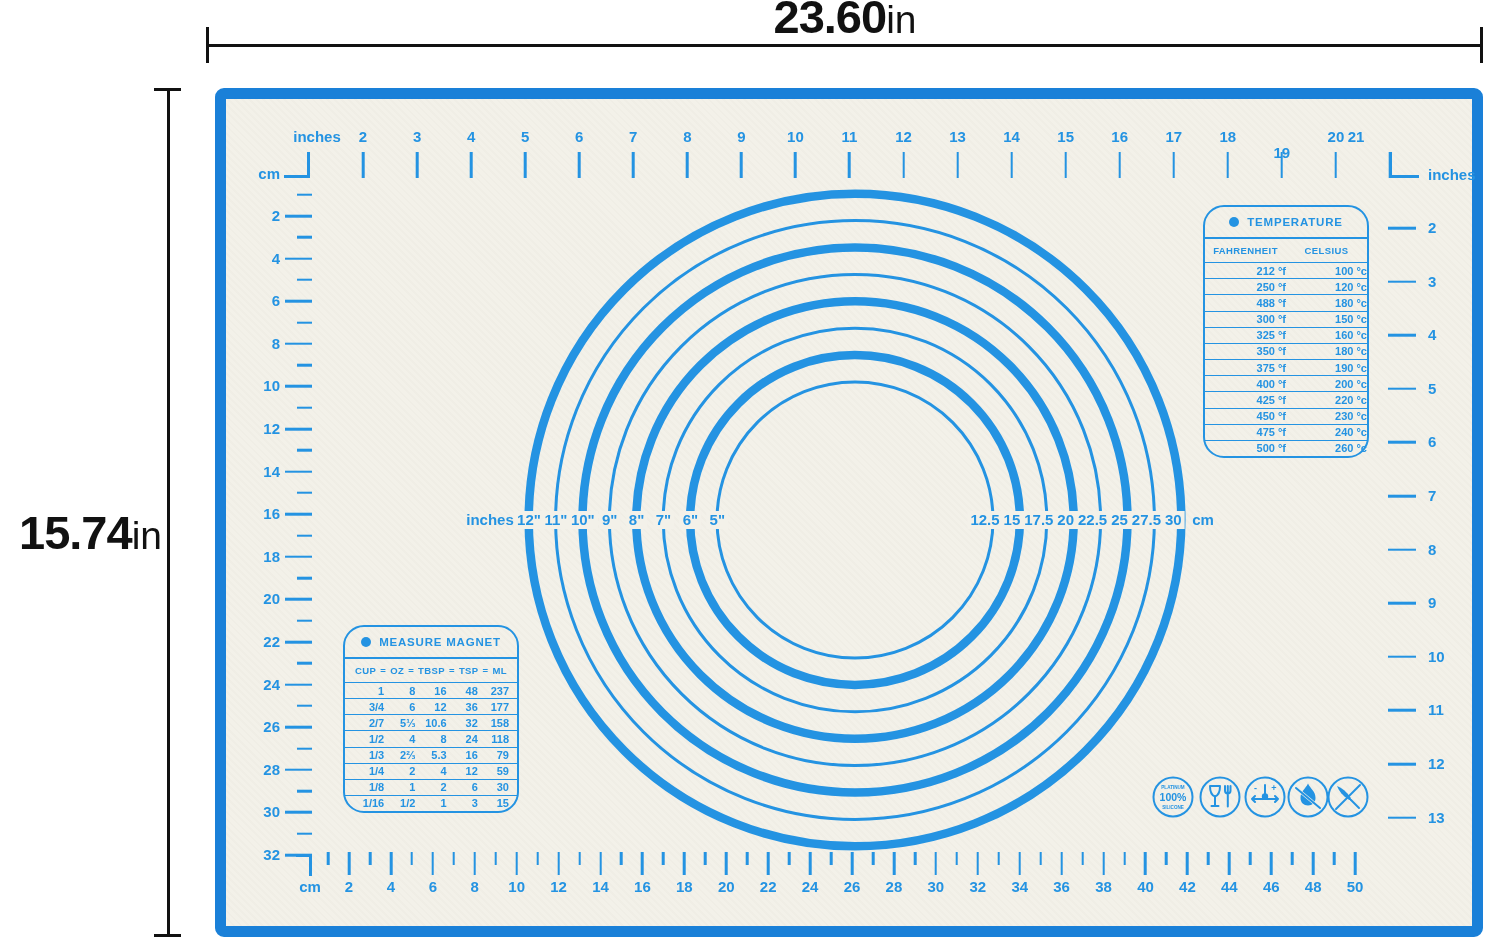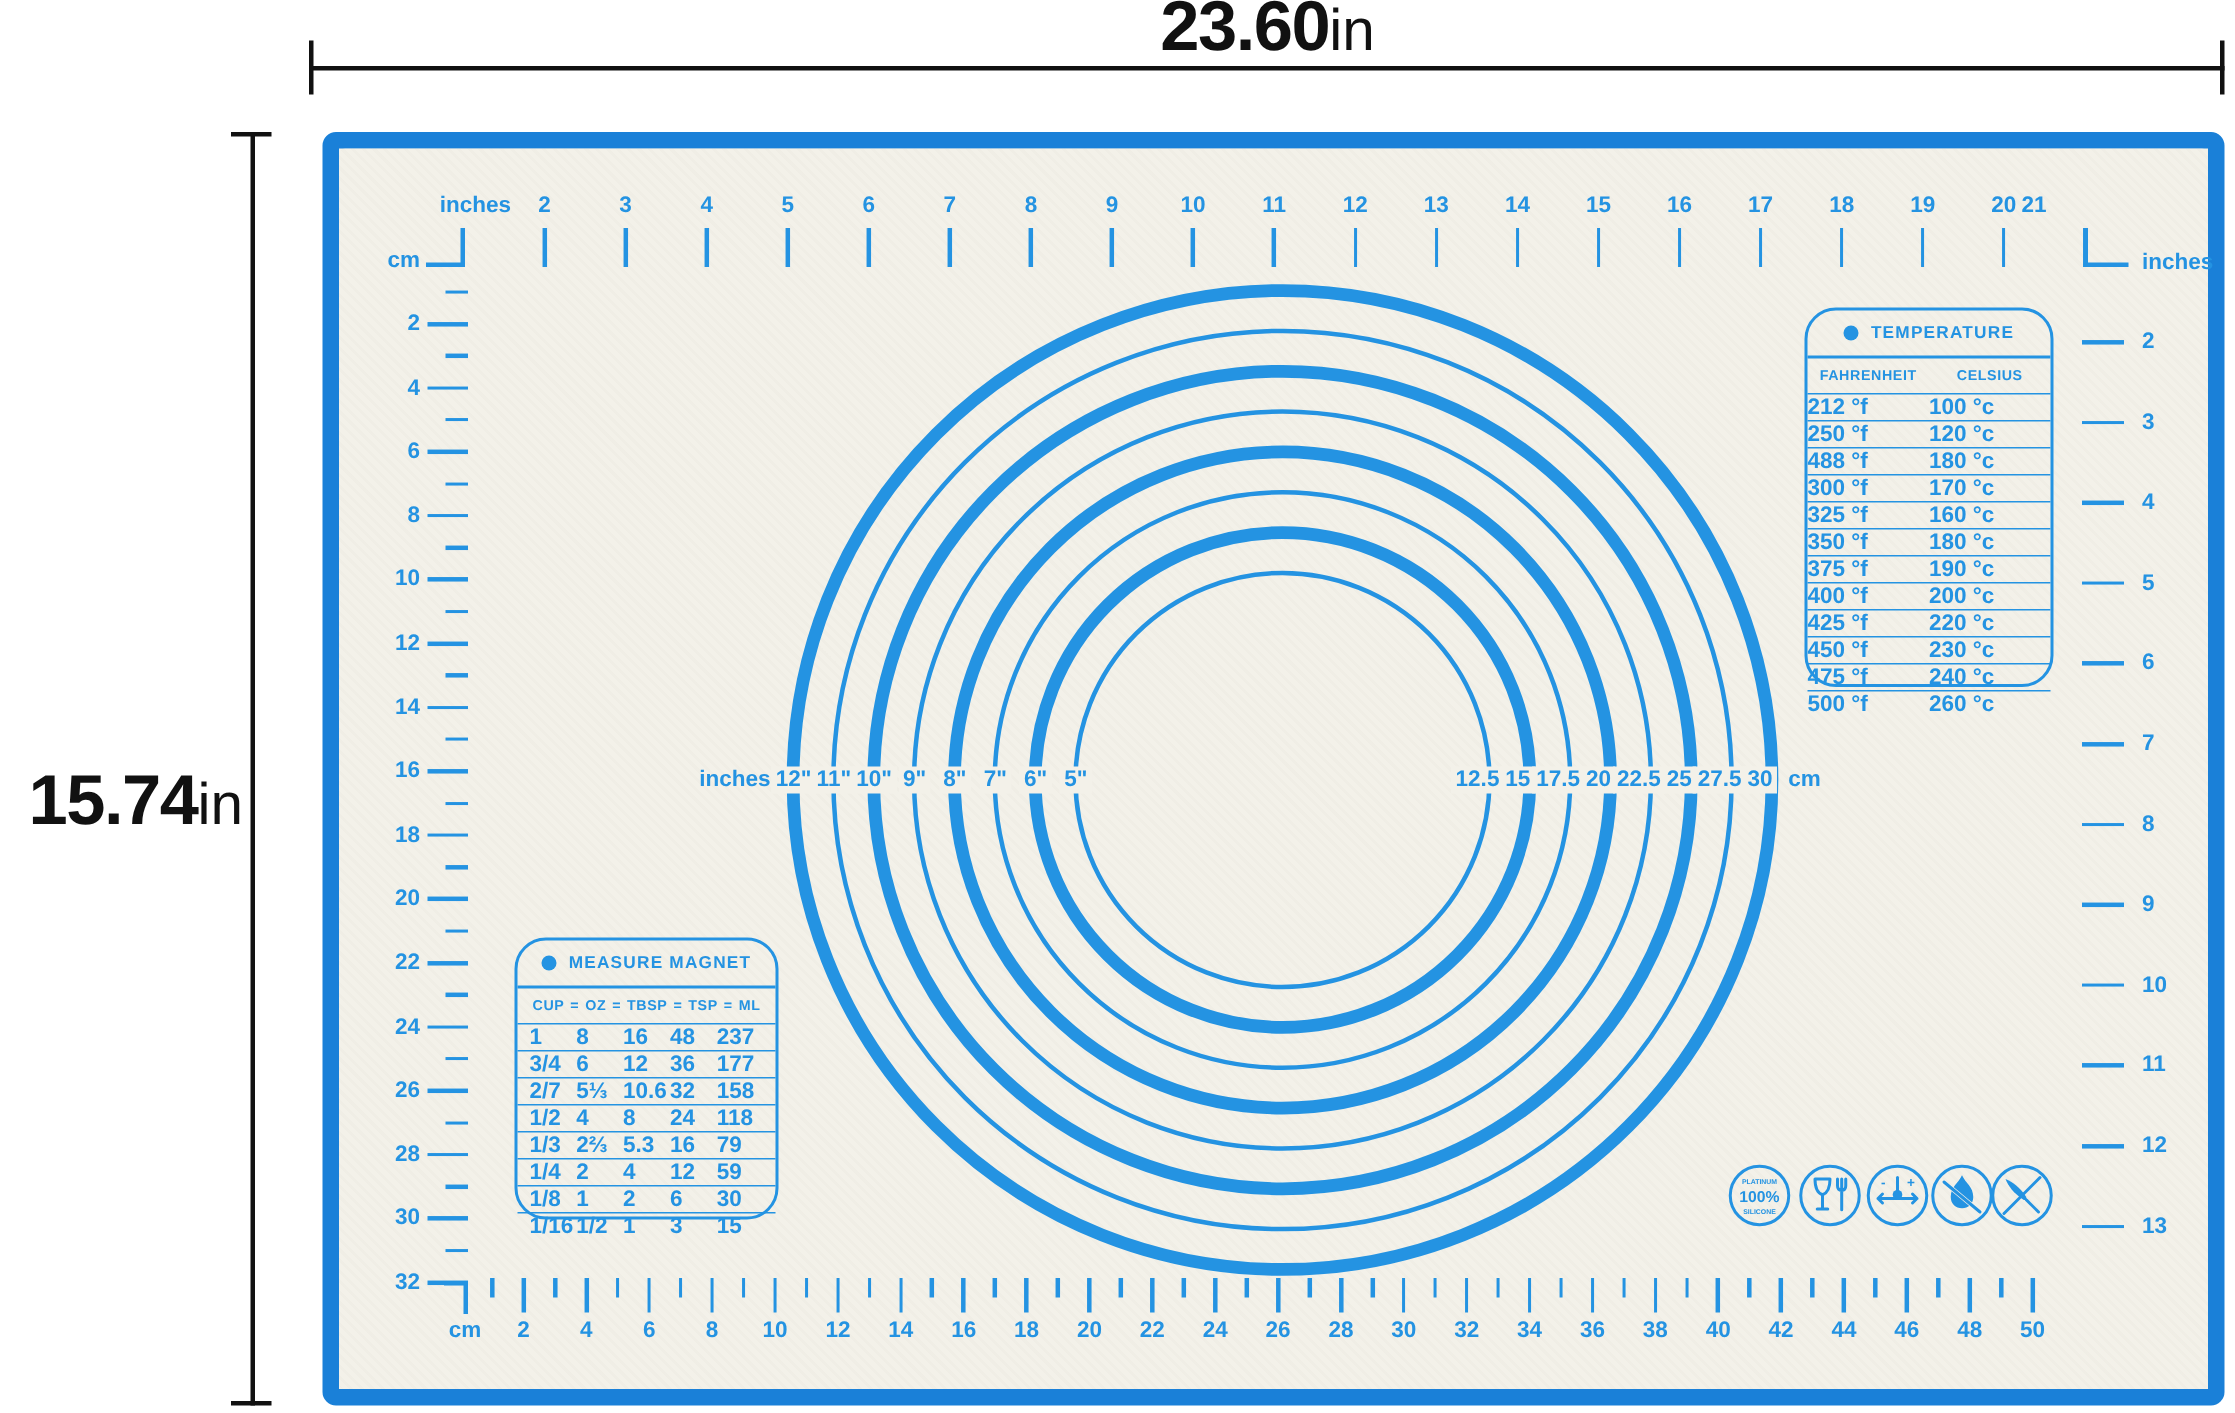--- a/index.html
+++ b/index.html
@@ -62,22 +62,22 @@
   }
   .dot { width:10px; height:10px; border-radius:50%; background:var(--blue); display:inline-block; }
   .p-head {
     height:24px; flex:0 0 24px; align-items:center; font-weight:bold; font-size:9.5px;
     letter-spacing:0.4px; border-bottom:1.5px solid var(--blue);
   }
   #temp-head { display:grid; grid-template-columns:1fr 1fr; text-align:center; }
   #measure-head { display:flex; justify-content:space-between; padding:0 10px; }
   .rows { flex:1; display:flex; flex-direction:column; }
   .t-row, .m-row {
-    flex:1; display:grid; align-items:center; text-align:left;
-    font-weight:bold; font-size:15px; border-bottom:1.5px solid var(--blue);
+    flex:1; display:grid; align-items:center; text-align:right;
+    font-weight:bold; font-size:11px; border-bottom:1.5px solid var(--blue);
   }
   .t-row { grid-template-columns:1fr 1fr; }
   .m-row { grid-template-columns:repeat(5,1fr); padding:0 8px; }
   .t-row:last-child, .m-row:last-child { border-bottom:none; }
 
   
   .badge { position:absolute; width:44px; height:44px; }
   .badge .st { stroke:var(--blue); fill:none; stroke-width:2; stroke-linecap:round; stroke-linejoin:round; }
   .badge .fl { fill:var(--blue); stroke:none; }
   .badge .cut { stroke:var(--surface); fill:none; stroke-width:3; }
@@ -142,21 +142,21 @@
           <div class="t-row">
             <span>250 °f</span>
             <span>120 °c</span>
           </div>
           <div class="t-row">
             <span>488 °f</span>
             <span>180 °c</span>
           </div>
           <div class="t-row">
             <span>300 °f</span>
-            <span>170 °c</span>
+            <span>150 °c</span>
           </div>
           <div class="t-row">
             <span>325 °f</span>
             <span>160 °c</span>
           </div>
           <div class="t-row">
             <span>350 °f</span>
             <span>180 °c</span>
           </div>
           <div class="t-row">
@@ -322,21 +322,21 @@
       <div class="rnum cxy" style="left: 785.6px; top: 38px;">14</div>
       <div class="tickv" style="left: 785.6px; top: 53px; height: 26px;"></div>
       <div class="rnum cxy" style="left: 839.65px; top: 38px;">15</div>
       <div class="tickv" style="left: 839.65px; top: 53px; height: 26px;"></div>
       <div class="rnum cxy" style="left: 893.7px; top: 38px;">16</div>
       <div class="tickv" style="left: 893.7px; top: 53px; height: 26px;"></div>
       <div class="rnum cxy" style="left: 947.75px; top: 38px;">17</div>
       <div class="tickv" style="left: 947.75px; top: 53px; height: 26px;"></div>
       <div class="rnum cxy" style="left: 1001.8px; top: 38px;">18</div>
       <div class="tickv" style="left: 1001.8px; top: 53px; height: 26px;"></div>
-      <div class="rnum cxy" style="left: 1055.85px; top: 38px;">19</div>
+      <div class="rnum cxy" style="left: 1055.85px; top: 54px;">19</div>
       <div class="tickv" style="left: 1055.85px; top: 53px; height: 26px;"></div>
       <div class="rnum cxy" style="left: 1109.9px; top: 38px;">20</div>
       <div class="tickv" style="left: 1109.9px; top: 53px; height: 26px;"></div>
       <div class="rnum cxy" style="left: 1130px; top: 38px;">21</div>
       <div class="tickv" style="left: 1163.95px; top: 53px; height: 26px;"></div>
       <div class="rnum cy ral" style="left: 12px; top: 117px; width: 42px;">2</div>
       <div class="tickh" style="left: 59px; top: 117px; width: 27px;"></div>
       <div class="rnum cy ral" style="left: 12px; top: 159.6px; width: 42px;">4</div>
       <div class="tickh" style="left: 59px; top: 159.6px; width: 27px;"></div>
       <div class="rnum cy ral" style="left: 12px; top: 202.2px; width: 42px;">6</div>

